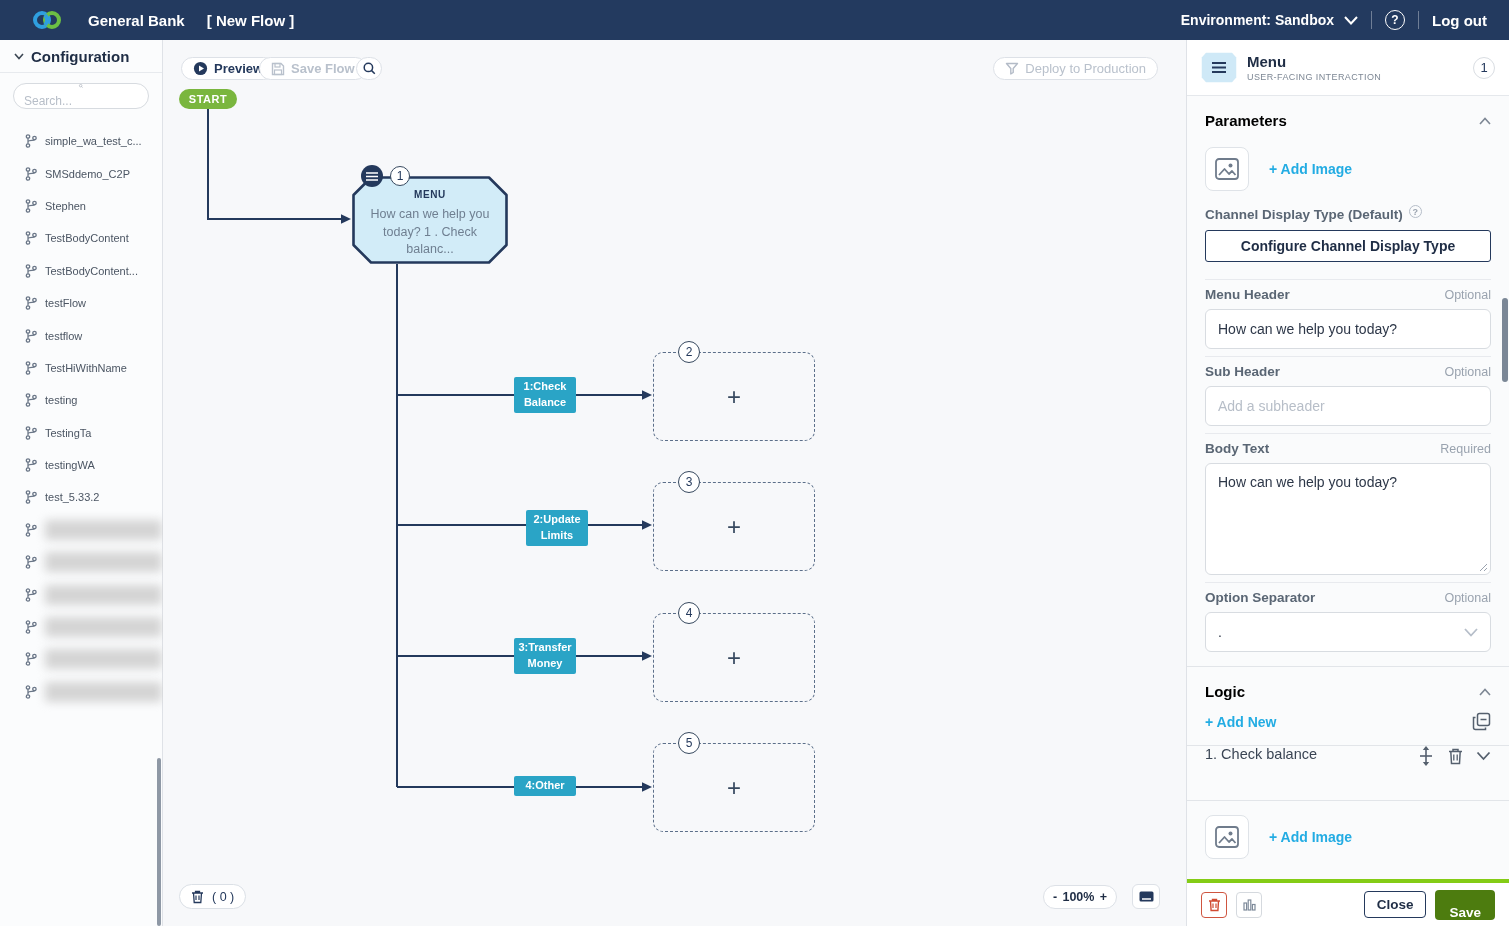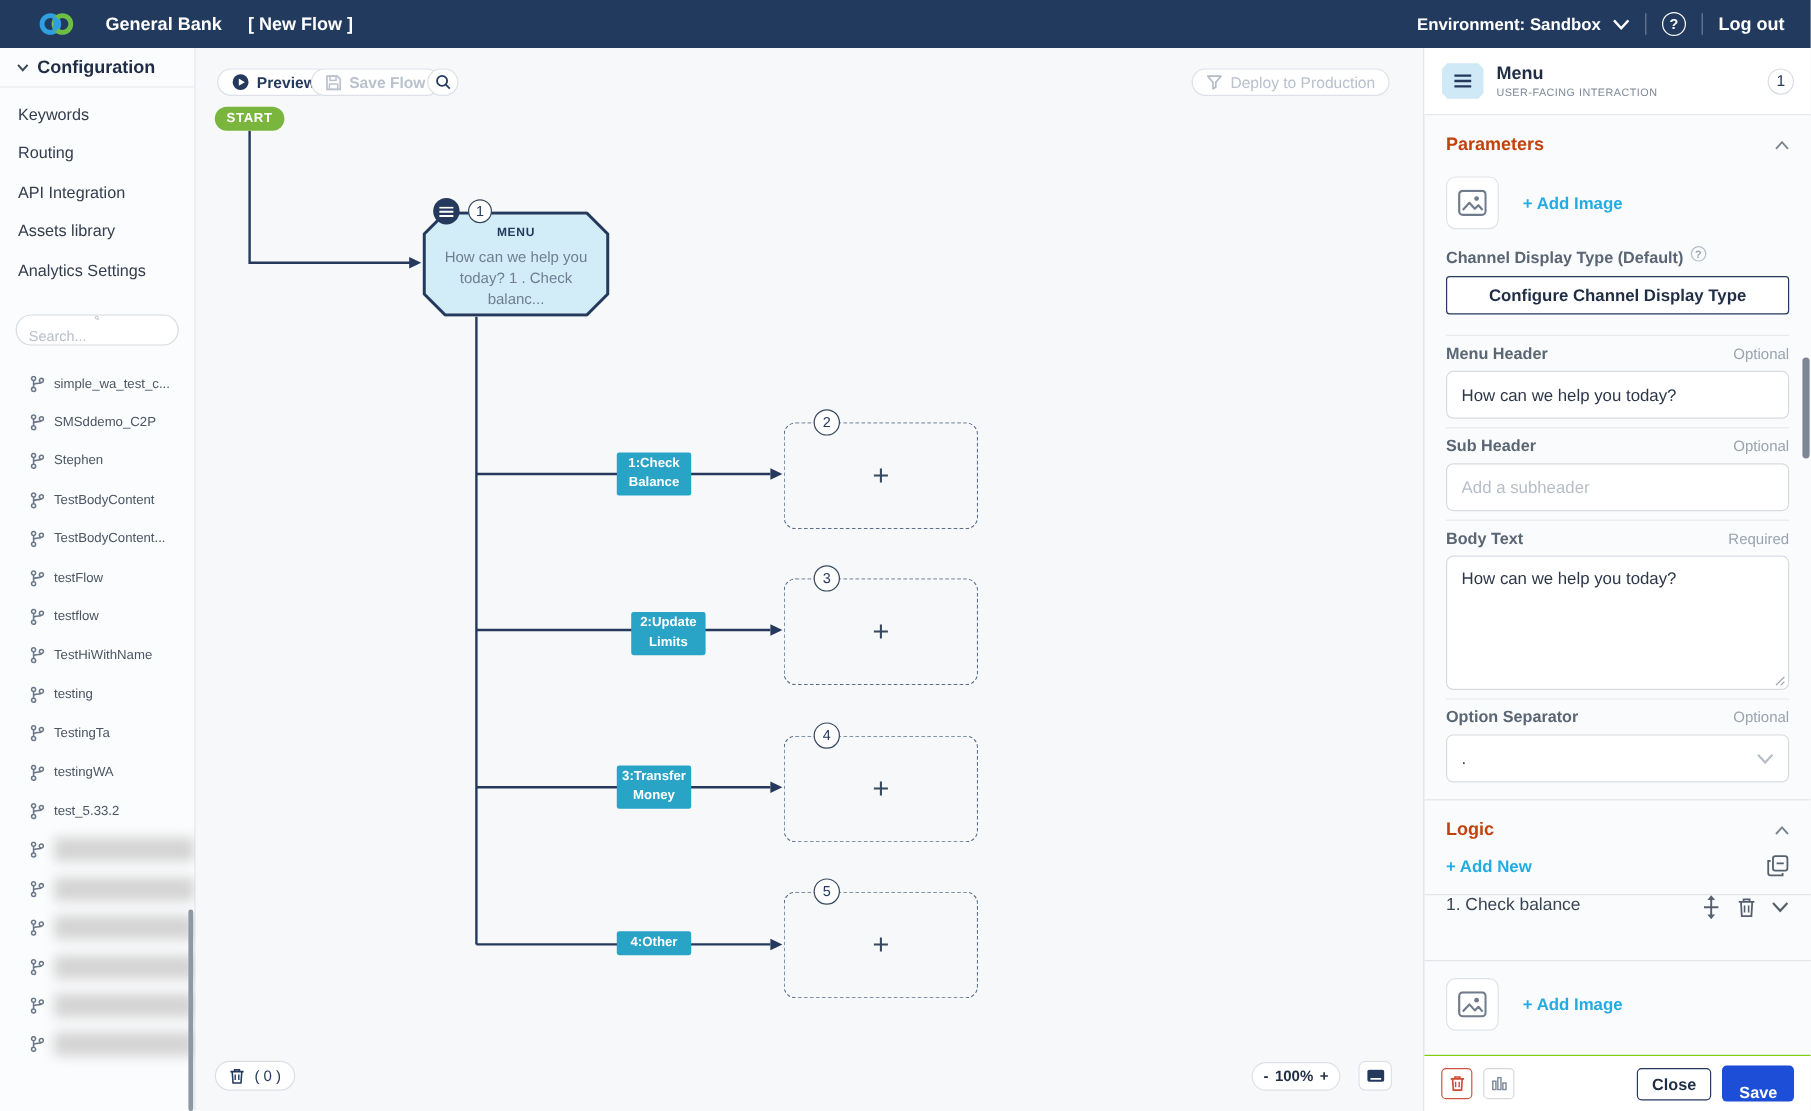--- a/index.html
+++ b/index.html
@@ -64,21 +64,21 @@
 
   
   .panel { width:323px; background:#fafbfc; border-left:1px solid #dfe2e7; display:flex; flex-direction:column; position:relative; flex:none; }
   .panel-header { height:56px; background:#fff; display:flex; align-items:center; padding:0 14px; border-bottom:1px solid #e5e8ec; flex:none; }
   .ph-titles { margin-left:10px; }
   .ph-title { font-weight:bold; font-size:15px; color:#1f2d45; }
   .ph-sub { font-size:9px; letter-spacing:.4px; color:#7d8794; margin-top:2px; }
   .ph-badge { margin-left:auto; width:22px; height:22px; border-radius:50%; border:1px solid #d9dde2; color:#24395c; font-size:13px; display:flex; align-items:center; justify-content:center; }
   .panel-body { flex:1; overflow:hidden; padding:0 18px; }
   .sec-title-row { display:flex; justify-content:space-between; align-items:center; padding:16px 0 6px; }
-  .sec-title { font-weight:bold; font-size:15px; color:#c2410c; }
+  .sec-title { font-weight:bold; font-size:15px; color:#000000; }
   .image-row { display:flex; align-items:center; gap:20px; margin:12px 0 16px; }
   .image-box { width:44px; height:44px; border:1px solid #dfe3e8; border-radius:8px; background:#fff; display:flex; align-items:center; justify-content:center; cursor:pointer; }
   .link-blue { color:#23ace3; font-weight:bold; font-size:14px; cursor:pointer; }
   .channel-row { display:flex; align-items:flex-start; gap:6px; color:#5a6674; font-weight:bold; font-size:13.5px; }
   .mini-help { width:13px; height:13px; border:1px solid #b6bec9; border-radius:50%; color:#9aa3af; font-size:9px; font-weight:bold; display:flex; align-items:center; justify-content:center; margin-top:-2px; }
   .configure-btn { width:100%; height:32px; background:#fff; border:1px solid #24395c; border-radius:3px; font-family:"Liberation Sans",sans-serif; font-weight:bold; font-size:14px; color:#1f2d45; margin:8px 0 10px; cursor:pointer; }
   .field { border-top:1px solid #e8eaee; padding-top:7px; margin-top:7px; }
   .flabel-row { display:flex; justify-content:space-between; align-items:center; }
   .flabel { font-weight:bold; font-size:13.5px; color:#5a6674; }
   .fhint { font-size:12.5px; color:#9aa3af; }
@@ -88,27 +88,27 @@
   .field textarea { margin-top:7px; width:100%; height:112px; border:1px solid #d8dce1; border-radius:6px; background:#fff; font-size:14px; color:#2d3748; padding:10px 12px; font-family:"Liberation Sans",sans-serif; resize:none; outline:none; display:block; }
   .ta-handle { position:absolute; right:3px; bottom:3px; }
   .select-box { margin-top:7px; height:40px; border:1px solid #d8dce1; border-radius:6px; background:#fff; display:flex; align-items:center; justify-content:space-between; padding:0 12px; font-size:14px; color:#2d3748; cursor:pointer; }
   .section-sep { height:1px; background:#e2e5e9; margin:14px -18px 0; }
   .addnew-row { display:flex; justify-content:space-between; align-items:center; padding:6px 0 14px; }
   .logic-item-row { border-top:1px solid #e2e5e9; margin:0 -18px; padding:0 18px; height:55px; display:flex; align-items:flex-start; }
   .logic-item-label { font-size:14.5px; color:#3a4554; }
   .logic-icons { margin-left:auto; display:flex; align-items:center; gap:13px; }
   .logic-icons .ic { cursor:pointer; display:flex; }
   .logic-image-row { border-top:1px solid #e2e5e9; margin:0 -18px; padding:14px 18px 16px; display:flex; align-items:center; gap:20px; }
-  .panel-footer { height:47px; border-top:1px solid #84cc16; background:#fff; display:flex; align-items:center; padding:0 14px; gap:9px; flex:none; }
+  .panel-footer { height:47px; border-top:4px solid #84cc16; background:#fff; display:flex; align-items:center; padding:0 14px; gap:9px; flex:none; }
   .sq-btn { width:26px; height:26px; border-radius:4px; background:#fff; display:flex; align-items:center; justify-content:center; cursor:pointer; }
   .danger-btn { border:1px solid #cf5540; }
   .chart-btn { border:1px solid #d5d9de; }
   .pf-spacer { flex:1; }
   .close-btn { height:27px; padding:0 12px; border:1.5px solid #24395c; border-radius:4px; background:#fff; font-family:"Liberation Sans",sans-serif; font-weight:bold; font-size:13.5px; color:#1f2d45; cursor:pointer; }
-  .save-btn { height:27px; padding:15px 14px; border:none; border-radius:4px; background:#1d4ed8; font-family:"Liberation Sans",sans-serif; font-weight:bold; font-size:13.5px; color:#fff; cursor:pointer; }
+  .save-btn { height:27px; padding:15px 14px; border:none; border-radius:4px; background:#4d7c0f; font-family:"Liberation Sans",sans-serif; font-weight:bold; font-size:13.5px; color:#fff; cursor:pointer; }
   .panel-scrollthumb { position:absolute; right:1px; top:258px; width:6px; height:84px; background:#7b8796; border-radius:3px; }
 </style>
 </head>
 <body>
 
 <header class="navbar">
   <span class="logo">
     <svg width="30" height="24" viewBox="0 0 30 24">
         <circle cx="10" cy="12" r="7" fill="none" stroke="#2f9fe0" stroke-width="4"></circle>
         <circle cx="20" cy="12" r="7" fill="none" stroke="#6cbf44" stroke-width="4"></circle>
@@ -133,27 +133,20 @@
 
 <div class="main">
 
   <aside class="sidebar">
     <div class="side-header config">
       <svg width="10" height="7" viewBox="0 0 10 7">
           <polyline points="1,1 5,5.5 9,1" fill="none" stroke="#3c4754" stroke-width="1.6"></polyline>
         </svg>
       <span>Configuration</span>
     </div>
-    <nav class="config-list">
-      <div class="config-item">Keywords</div>
-      <div class="config-item">Routing</div>
-      <div class="config-item">API Integration</div>
-      <div class="config-item">Assets library</div>
-      <div class="config-item">Analytics Settings</div>
-    </nav>
     <div class="search-box">
       <svg width="12" height="12" viewBox="0 0 12 12">
           <circle cx="5" cy="5" r="3.8" fill="none" stroke="#8a94a1" stroke-width="1.4"></circle>
           <path d="M8 8l3 3" stroke="#8a94a1" stroke-width="1.4"></path>
         </svg>
       <input type="text" placeholder="Search..." style="">
     </div>
     <div class="flow-list">
       <div class="flow-item">
           <svg width="12" height="14" viewBox="0 0 12 14">

